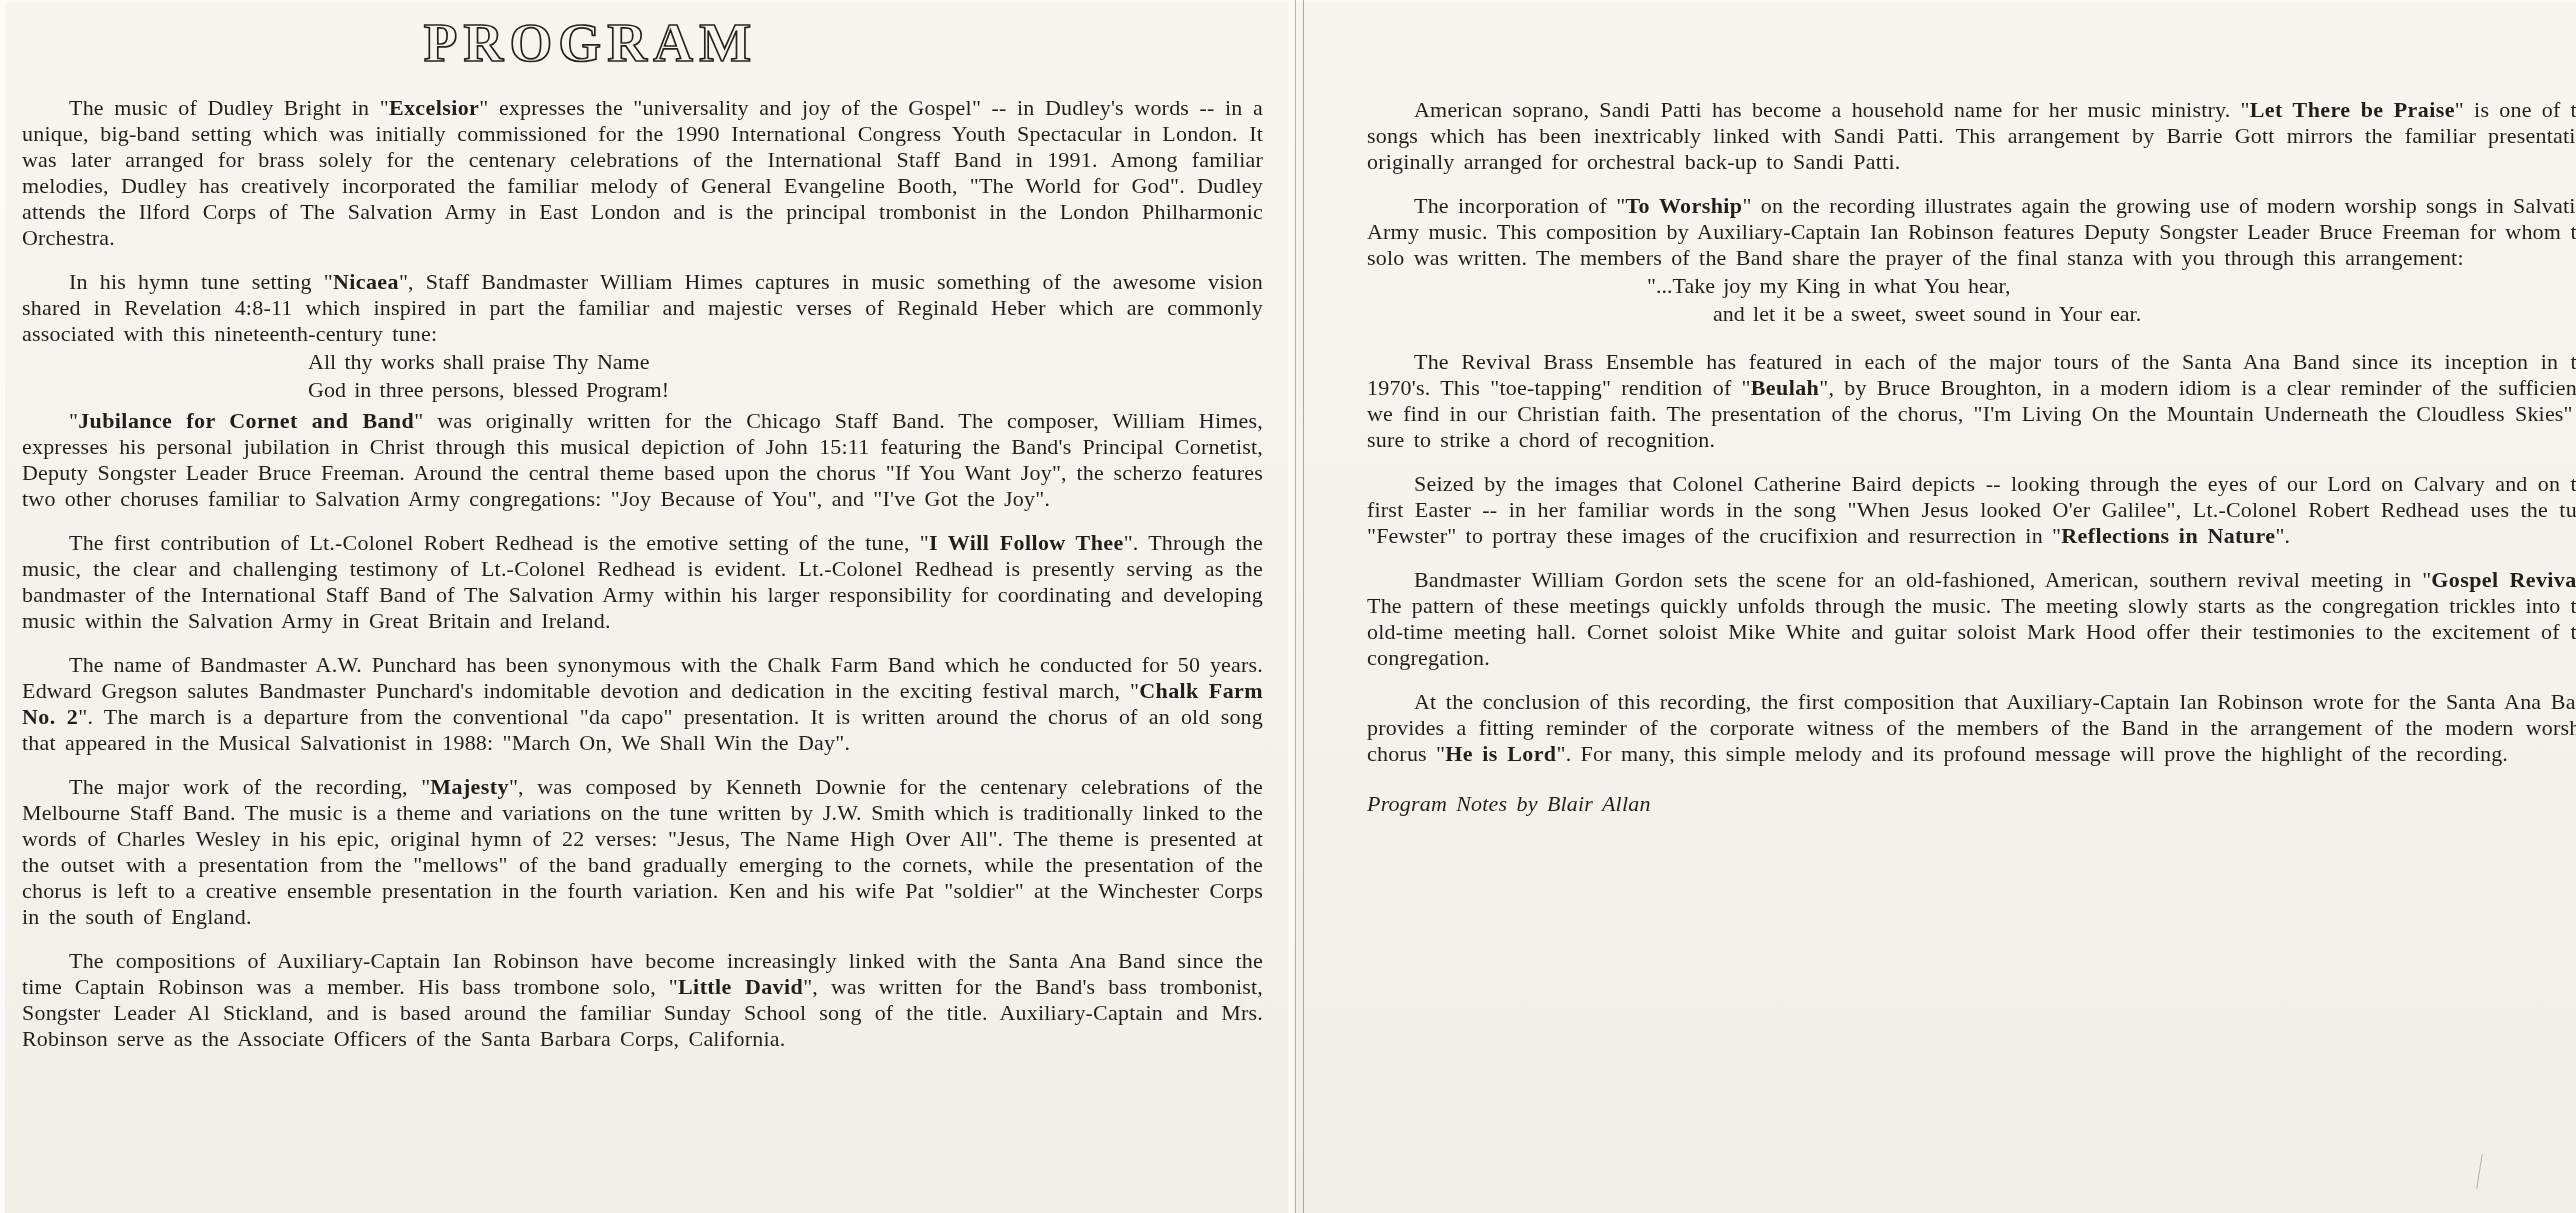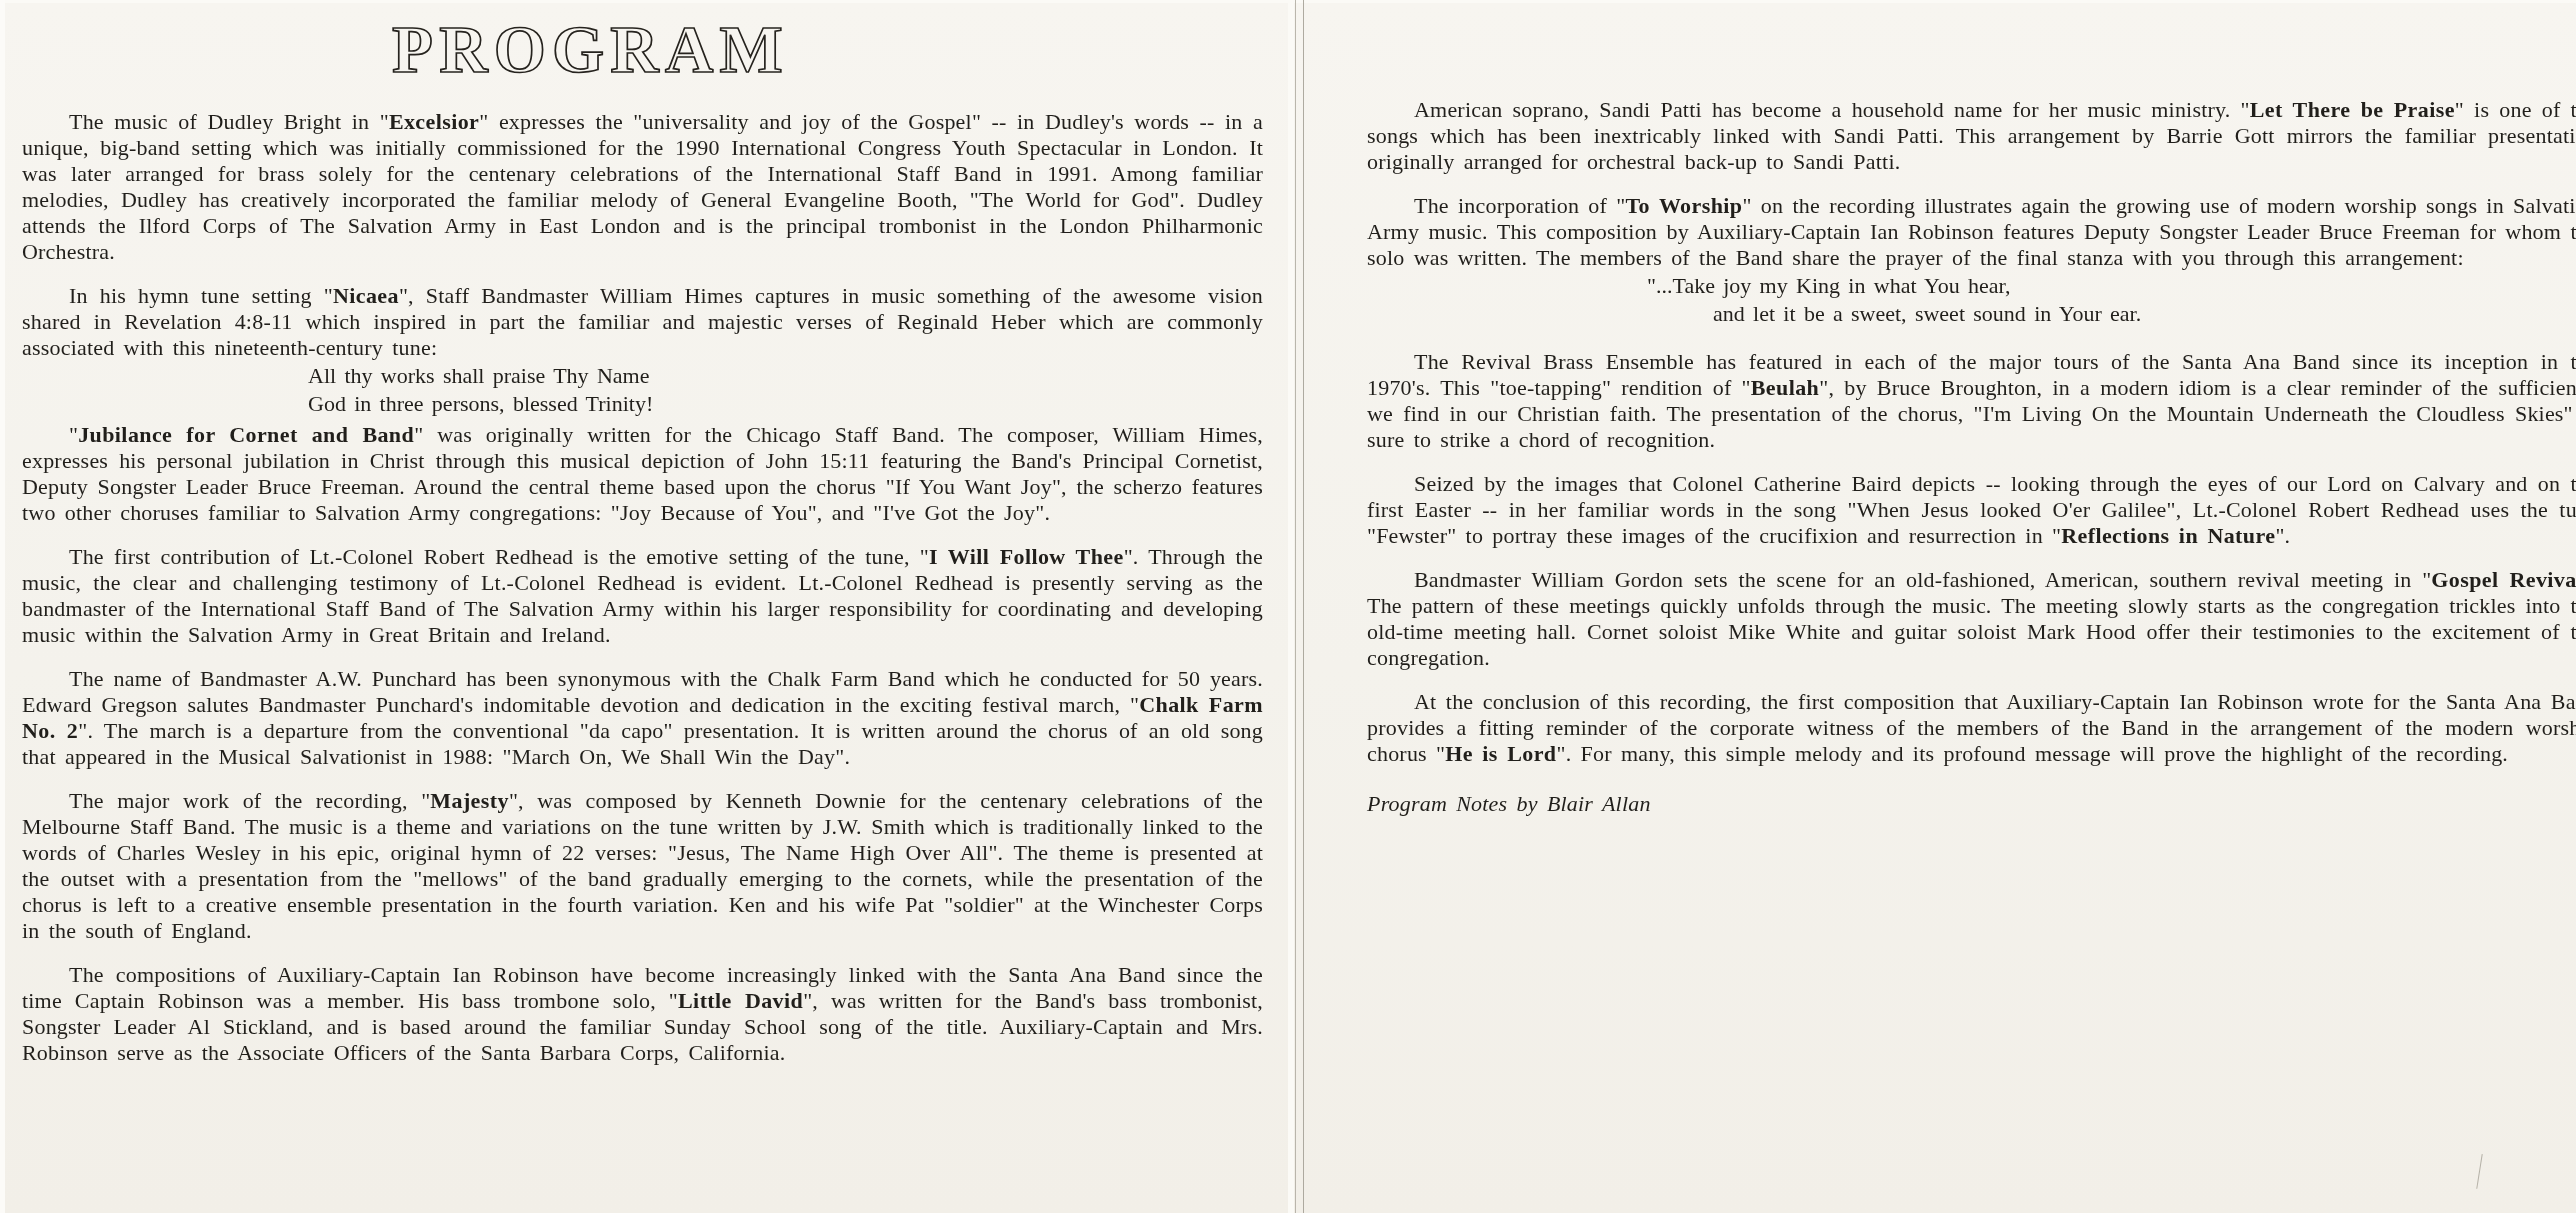--- a/index.html
+++ b/index.html
@@ -25,21 +25,21 @@
   
   .scratch { position:absolute; left:2479px; top:1154px; width:1.4px; height:35px; background:#9a958a; transform:rotate(9deg); opacity:.7; }
 
   .col { position: absolute; top: 0; }
   .col-left  { left: 22px;  width: 1241px; }
   .col-right { left: 1325px; width: 1231px; top: 97px; margin-left: 42px; }
 
   .title {
     text-align: center;
     margin: 11px 104px 21px 0;     
-    font-size: 67px;
+    font-size: 55px;
     font-weight: bold;
     letter-spacing: 6.2px;
     color: transparent;
     -webkit-text-stroke: 1.7px #26231e;
   }
   @supports not (-webkit-text-stroke: 1px black) {
     .title { color: #26231e; }
   }
 
   .prose {
@@ -78,21 +78,21 @@
   <div class="seam-line-b"></div>
   <div class="scratch"></div>
 
   <div class="col col-left">
     <div class="title">PROGRAM</div>
     <div>
         <p class="prose"><span>The music of Dudley Bright in "</span><b>Excelsior</b><span>" expresses the "universality and joy of the Gospel" -- in  Dudley's words -- in a unique, big-band setting which was initially commissioned for the 1990 International Congress Youth Spectacular in London.  It was later arranged for brass solely for the centenary celebrations of the International Staff Band in 1991.  Among familiar melodies, Dudley has creatively incorporated the familiar melody of General Evangeline Booth, "The World for God".  Dudley attends the Ilford Corps of The Salvation Army in East London and is the principal trombonist in the London Philharmonic Orchestra.</span></p>
         <p class="prose tight"><span>In his hymn tune setting "</span><b>Nicaea</b><span>", Staff Bandmaster William Himes captures in music something of the awesome vision shared in Revelation 4:8-11 which inspired in part the familiar and majestic verses of Reginald Heber which are commonly associated with this nineteenth-century tune:</span></p>
         <div class="verse verse-hymn">
           <div class="verse-line">All thy works shall praise Thy Name</div>
-          <div class="verse-line">God in three persons, blessed Trinity!</div>
+          <div class="verse-line">God in three persons, blessed Program!</div>
         </div>
         <p class="prose"><span>"</span><b>Jubilance for Cornet and Band</b><span>" was originally written for the Chicago Staff Band.  The composer, William Himes, expresses his personal jubilation in Christ through this musical depiction of John 15:11 featuring the Band's Principal Cornetist, Deputy Songster Leader Bruce Freeman.  Around the central theme based upon the chorus "If You Want Joy", the scherzo features two other choruses familiar to Salvation Army congregations: "Joy Because of You", and "I've Got the Joy".</span></p>
         <p class="prose"><span>The first contribution of Lt.-Colonel Robert Redhead is the emotive setting of the tune, "</span><b>I Will Follow Thee</b><span>".  Through the music, the clear and challenging testimony of Lt.-Colonel Redhead is evident.  Lt.-Colonel Redhead is presently serving as the bandmaster of the International Staff Band of The Salvation Army within his larger responsibility for coordinating and developing music within the Salvation Army in Great Britain and Ireland.</span></p>
         <p class="prose"><span>The name of Bandmaster A.W. Punchard has been synonymous with the Chalk Farm Band which he conducted for 50 years.  Edward Gregson salutes Bandmaster Punchard's indomitable devotion and dedication in the exciting festival march, "</span><b>Chalk Farm No. 2</b><span>".  The march is a departure from the conventional "da capo" presentation.  It is written around the chorus of an old song that appeared in the Musical Salvationist in 1988: "March On, We Shall Win the Day".</span></p>
         <p class="prose"><span>The major work of the recording, "</span><b>Majesty</b><span>", was composed by Kenneth Downie for the centenary celebrations of the Melbourne Staff Band.  The music is a theme and variations on the tune written by J.W. Smith which is traditionally linked to the words of Charles Wesley in his epic, original hymn of 22 verses: "Jesus, The Name High Over All".  The theme is presented at the outset with a presentation from the "mellows" of the band gradually emerging to the cornets, while the presentation of the chorus is left to a creative ensemble presentation in the fourth variation.  Ken and his wife Pat "soldier" at the Winchester Corps in the south of England.</span></p>
         <p class="prose"><span>The compositions of Auxiliary-Captain Ian Robinson have become increasingly linked with the Santa Ana Band since the time Captain Robinson was a member.  His bass trombone solo, "</span><b>Little David</b><span>", was written for the Band's bass trombonist, Songster Leader Al Stickland, and is based around the familiar Sunday School song of the title.  Auxiliary-Captain and Mrs. Robinson serve as the Associate Officers of the Santa Barbara Corps, California.</span></p>
       </div>
   </div>
 
   <div class="col col-right">

